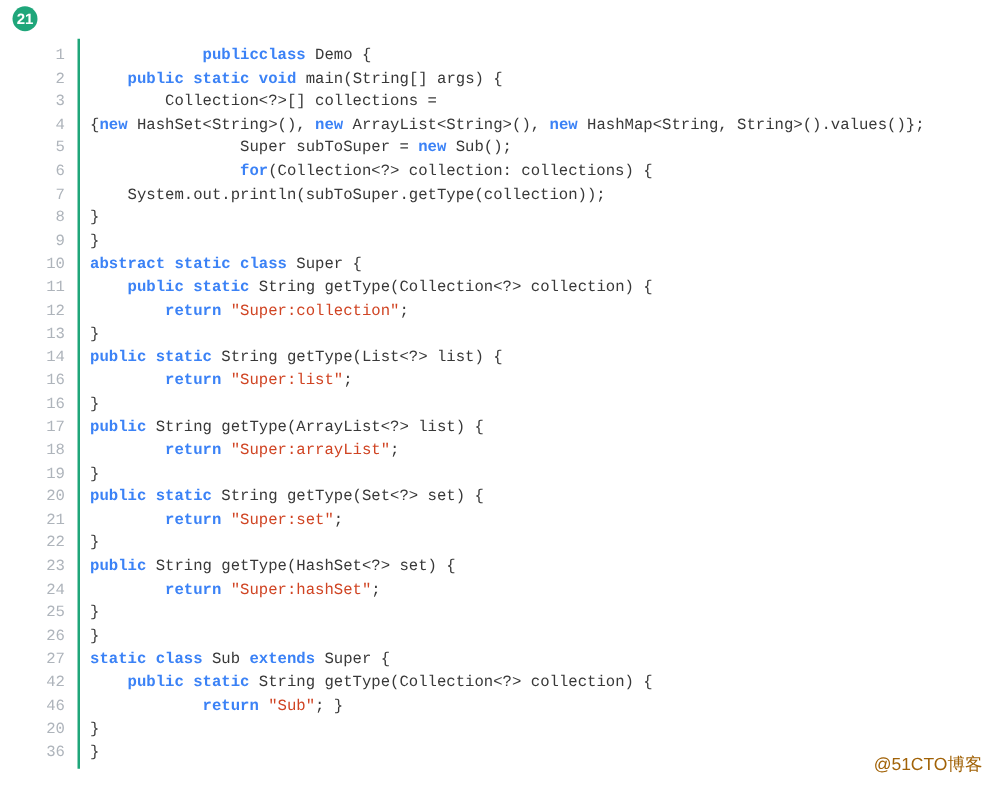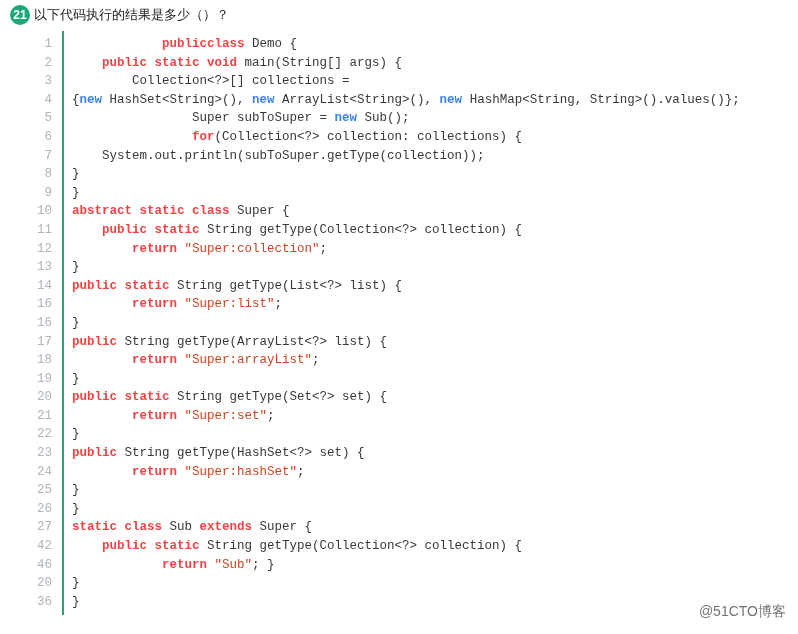--- a/index.html
+++ b/index.html
@@ -46,37 +46,36 @@
     padding: 4px 10px 4px 4px;
     user-select: none;
     border-right: 2px solid #1fa67a;
   }
   .gutter div { min-width: 18px; }
   .code {
     padding: 4px 8px;
     white-space: pre;
     color: #383838;
   }
-  .kw  { color: #ef4444; font-weight: bold; font-family: Liberation Mono, monospace; }
+  .kw  { color: #3b82f6; font-weight: bold; font-family: Liberation Mono, monospace; }
   .kw2 { color: #3b82f6; font-weight: bold; }
   .str { color: #d04423; }
   .watermark {
     position: absolute;
     right: 12px;
     bottom: 4px;
-    color: #737373;
+    color: #a16207;
     font-size: 14px;
   }
 </style>
 </head>
 <body>
 
 <div class="question">
   <span class="qnum">21</span>
-  <span class="qtext">以下代码执行的结果是多少（）？</span>
 </div>
 
 <div class="code-block">
   <div class="gutter" id="gutter">
       <div>1</div>
       <div>2</div>
       <div>3</div>
       <div>4</div>
       <div>5</div>
       <div>6</div>

